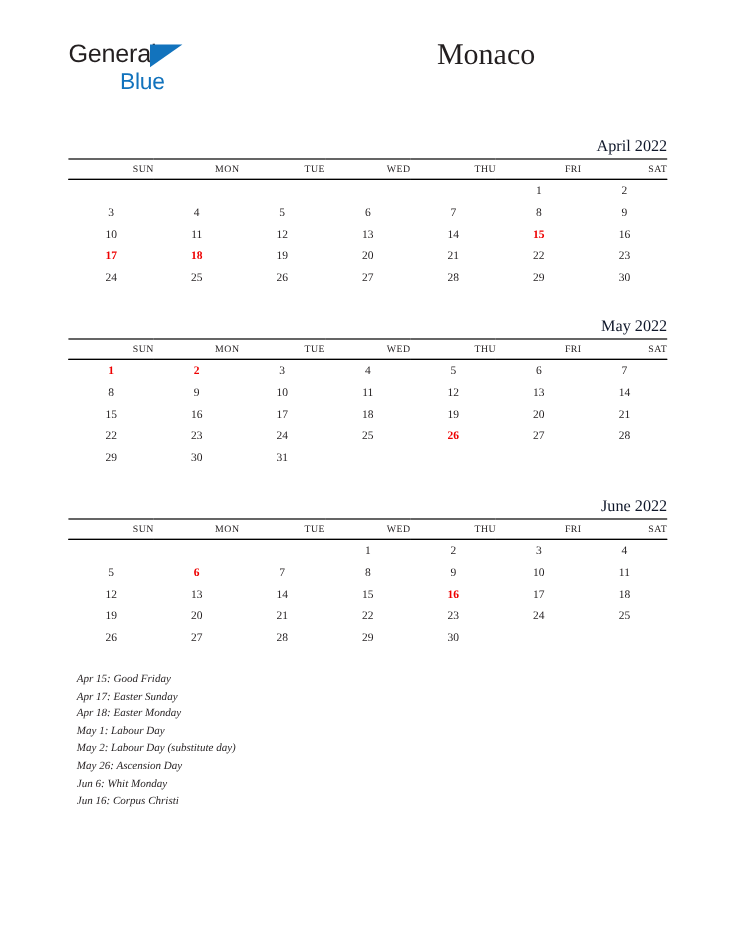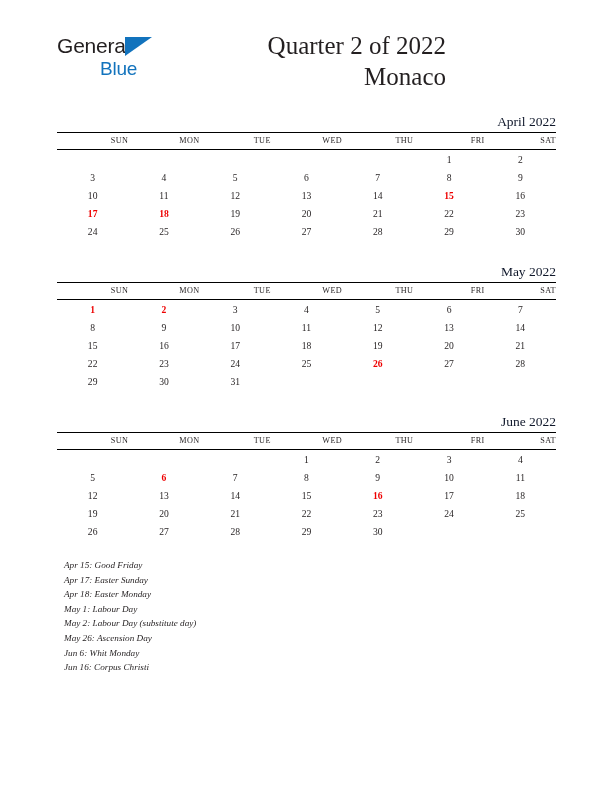--- a/index.html
+++ b/index.html
@@ -150,21 +150,20 @@
 
 <div id="header">
 
   <div id="logo">
     <div id="logo-line1">General</div>
     <div id="logo-triangle"></div>
     <div id="logo-line2">Blue</div>
   </div>
 
   <div id="title-block">
-    <div id="quarter-title">Quarter 2 of 2022</div>
     <div id="location-title">Monaco</div>
   </div>
 
 </div>
 
 <div class="month-block" id="month-0">
   <div class="month-title">April 2022</div>
   <table class="cal">
     <thead>
         <tr>

